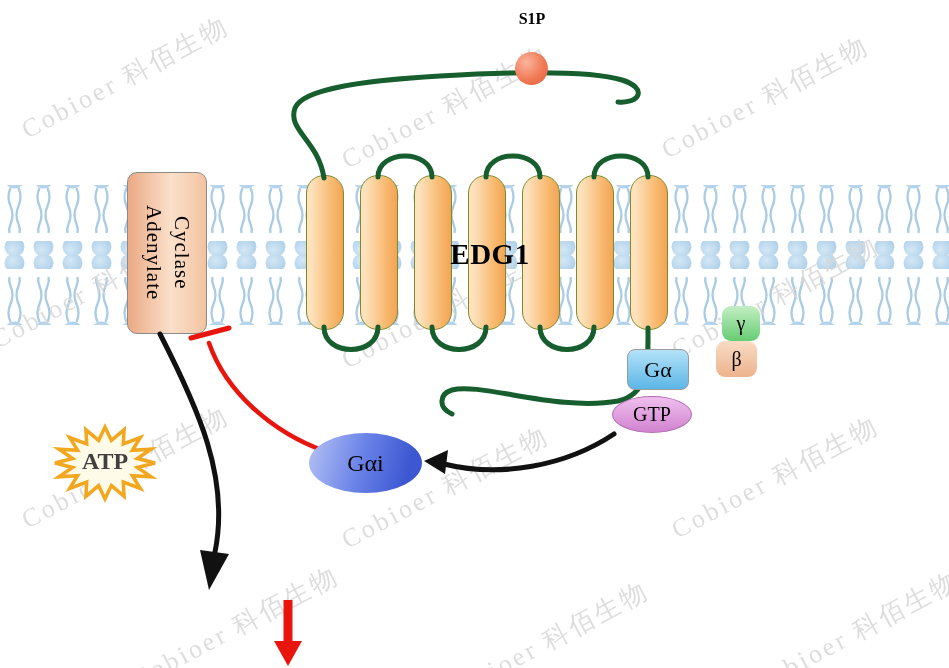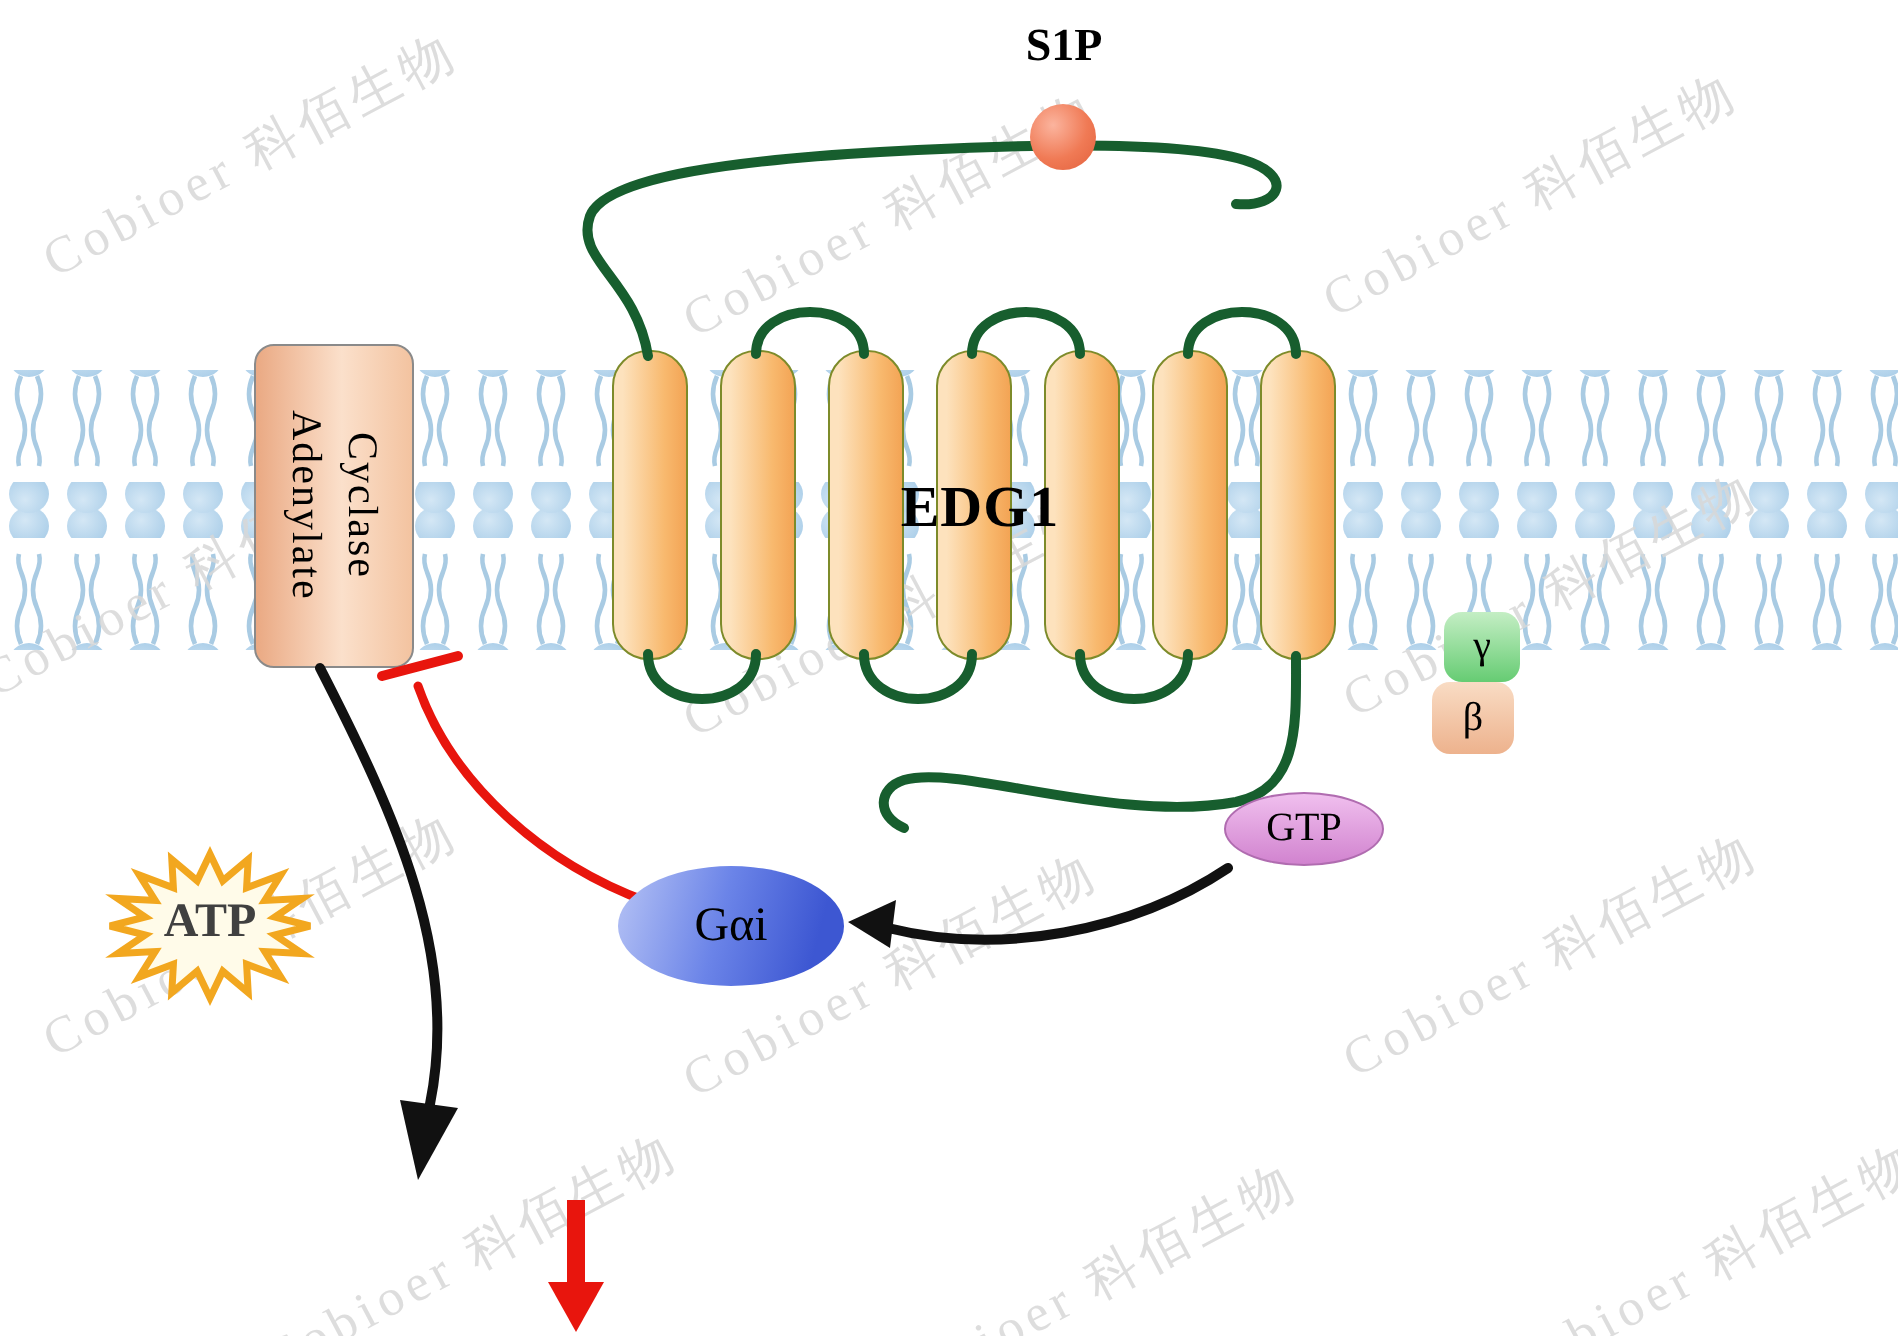--- a/index.html
+++ b/index.html
@@ -27,21 +27,21 @@
           border:1px solid #8a8a8a;border-radius:10px;
           background:linear-gradient(90deg,#eaa983,#fbe0cb 55%,#f3c3a0);
           display:flex;justify-content:center;align-items:center;gap:3px;}
   #ac-box span{writing-mode:vertical-lr;text-orientation:mixed;font-size:21px;letter-spacing:1px;}
 
   
   .node{position:absolute;display:flex;align-items:center;justify-content:center;z-index:5;}
 
   #s1p-ball{left:515px;top:52px;width:33px;height:33px;border-radius:50%;
             background:radial-gradient(circle at 35% 32%,#fbb49e,#f07a55 55%,#e2603c);}
-  #s1p-label{left:498px;top:10px;width:68px;font-size:23px;font-weight:bold;text-align:center;}
+  #s1p-label{left:498px;top:10px;width:68px;font-size:16px;font-weight:bold;text-align:center;}
   #edg1-label{left:438px;top:238px;width:104px;font-size:29px;font-weight:bold;text-align:left;letter-spacing:.5px;}
 
   #gamma{left:722px;top:306px;width:38px;height:35px;border-radius:9px;font-size:20px;
          background:linear-gradient(180deg,#c4eec4,#66cc73);}
   #beta{left:716px;top:341px;width:41px;height:36px;border-radius:9px;font-size:20px;
         background:linear-gradient(180deg,#f9dcc4,#edb28d);}
   #galpha{left:627px;top:349px;width:60px;height:39px;border-radius:8px;font-size:22px;
           border:1px solid #9a9a9a;background:linear-gradient(180deg,#b4e2f8,#5cb6e8);}
   #gtp{left:612px;top:396px;width:78px;height:35px;border-radius:50%;font-size:20px;
        border:1px solid #b06cb0;background:linear-gradient(180deg,#f0bfee,#d183cf);}
@@ -132,20 +132,23 @@
   <div class="node" id="s1p-ball"></div>
   <div class="node" id="s1p-label">S1P</div>
   <div class="node" id="edg1-label">EDG1</div>
 
   <div class="node" id="gamma">
     <span>γ</span>
   </div>
   <div class="node" id="beta">
     <span>β</span>
   </div>
+  <div class="node" id="galpha">
+    <span>Gα</span>
+  </div>
   <div class="node" id="gtp">
     <span>GTP</span>
   </div>
   <div class="node" id="galphai">
     <span>Gαi</span>
   </div>
 
   <div class="node" id="atp-label">ATP</div>
 
 

